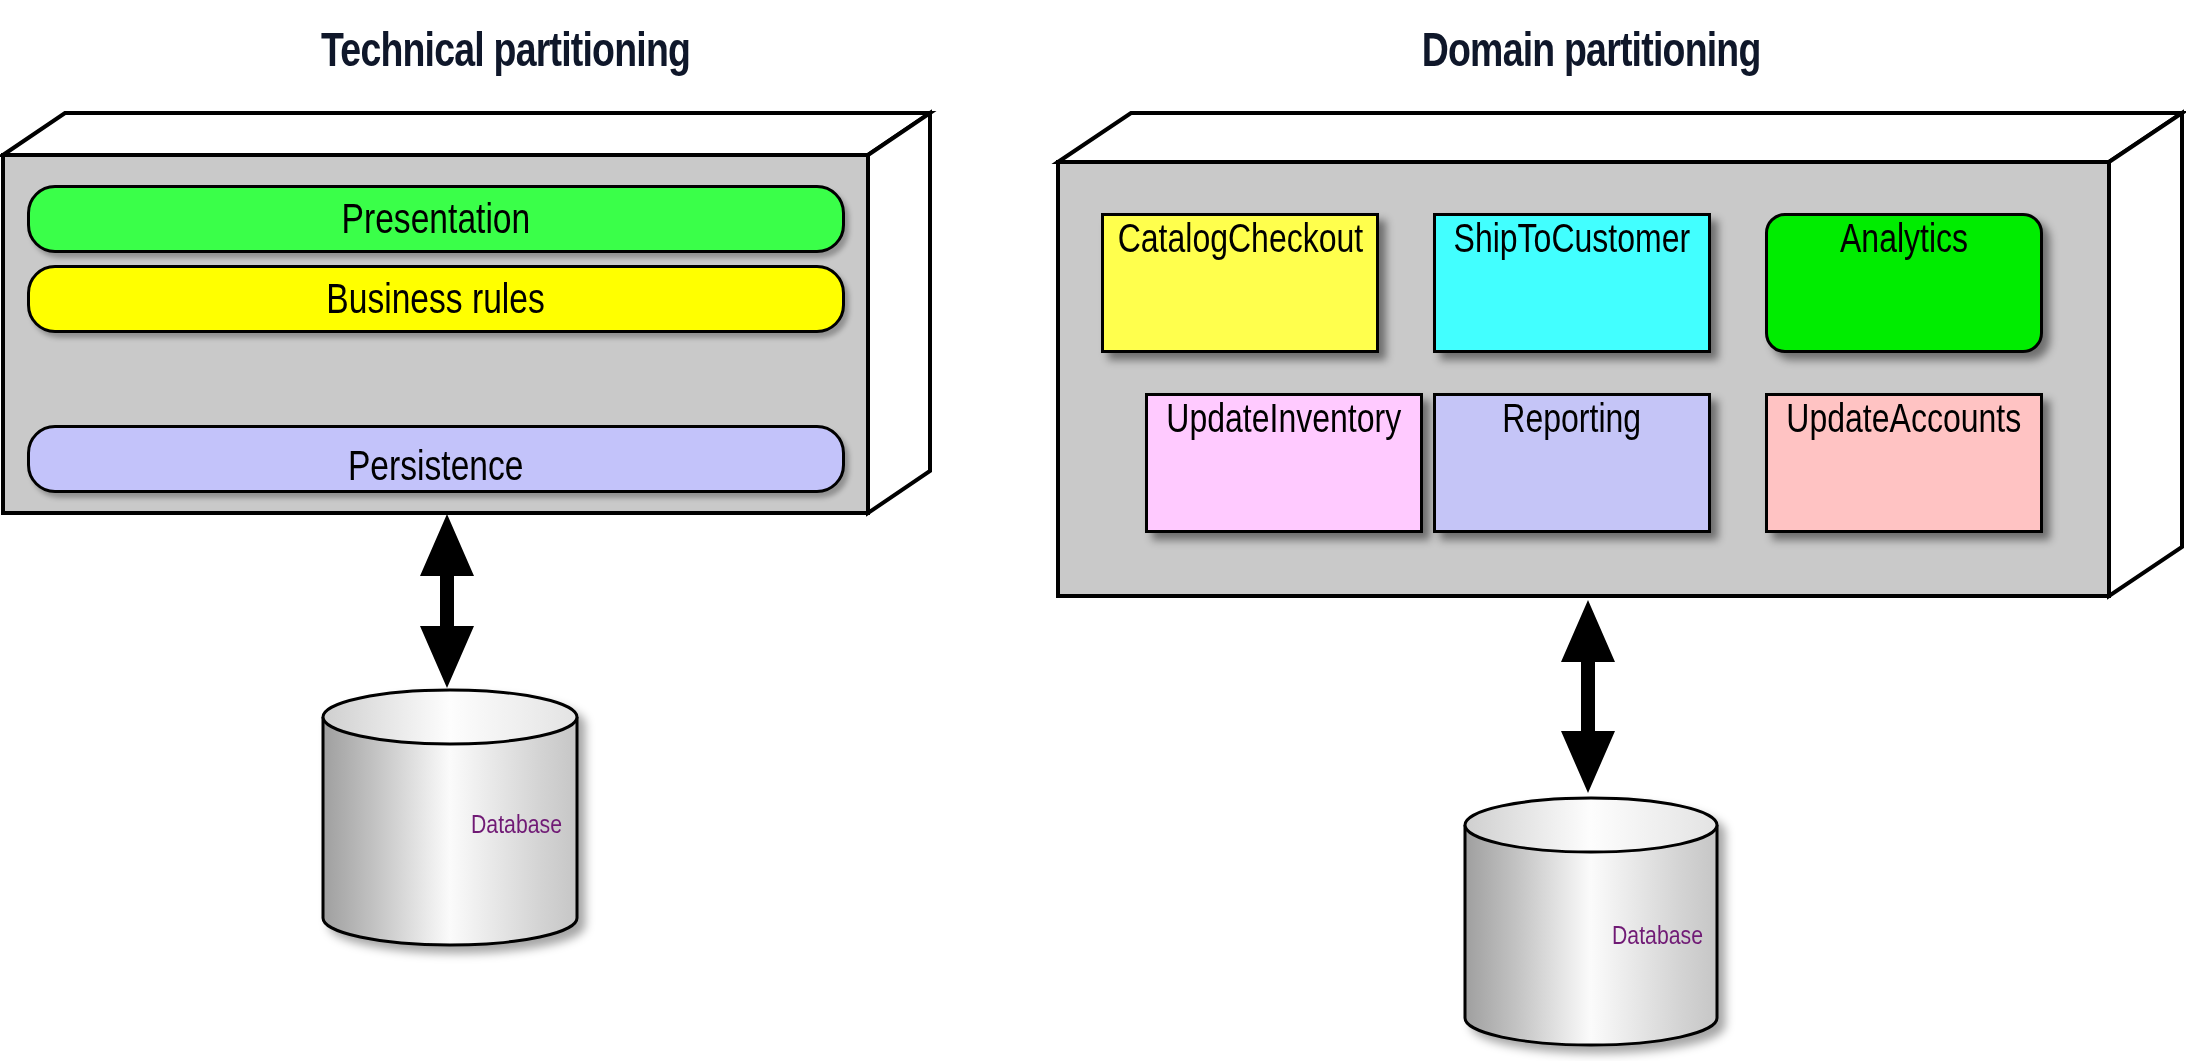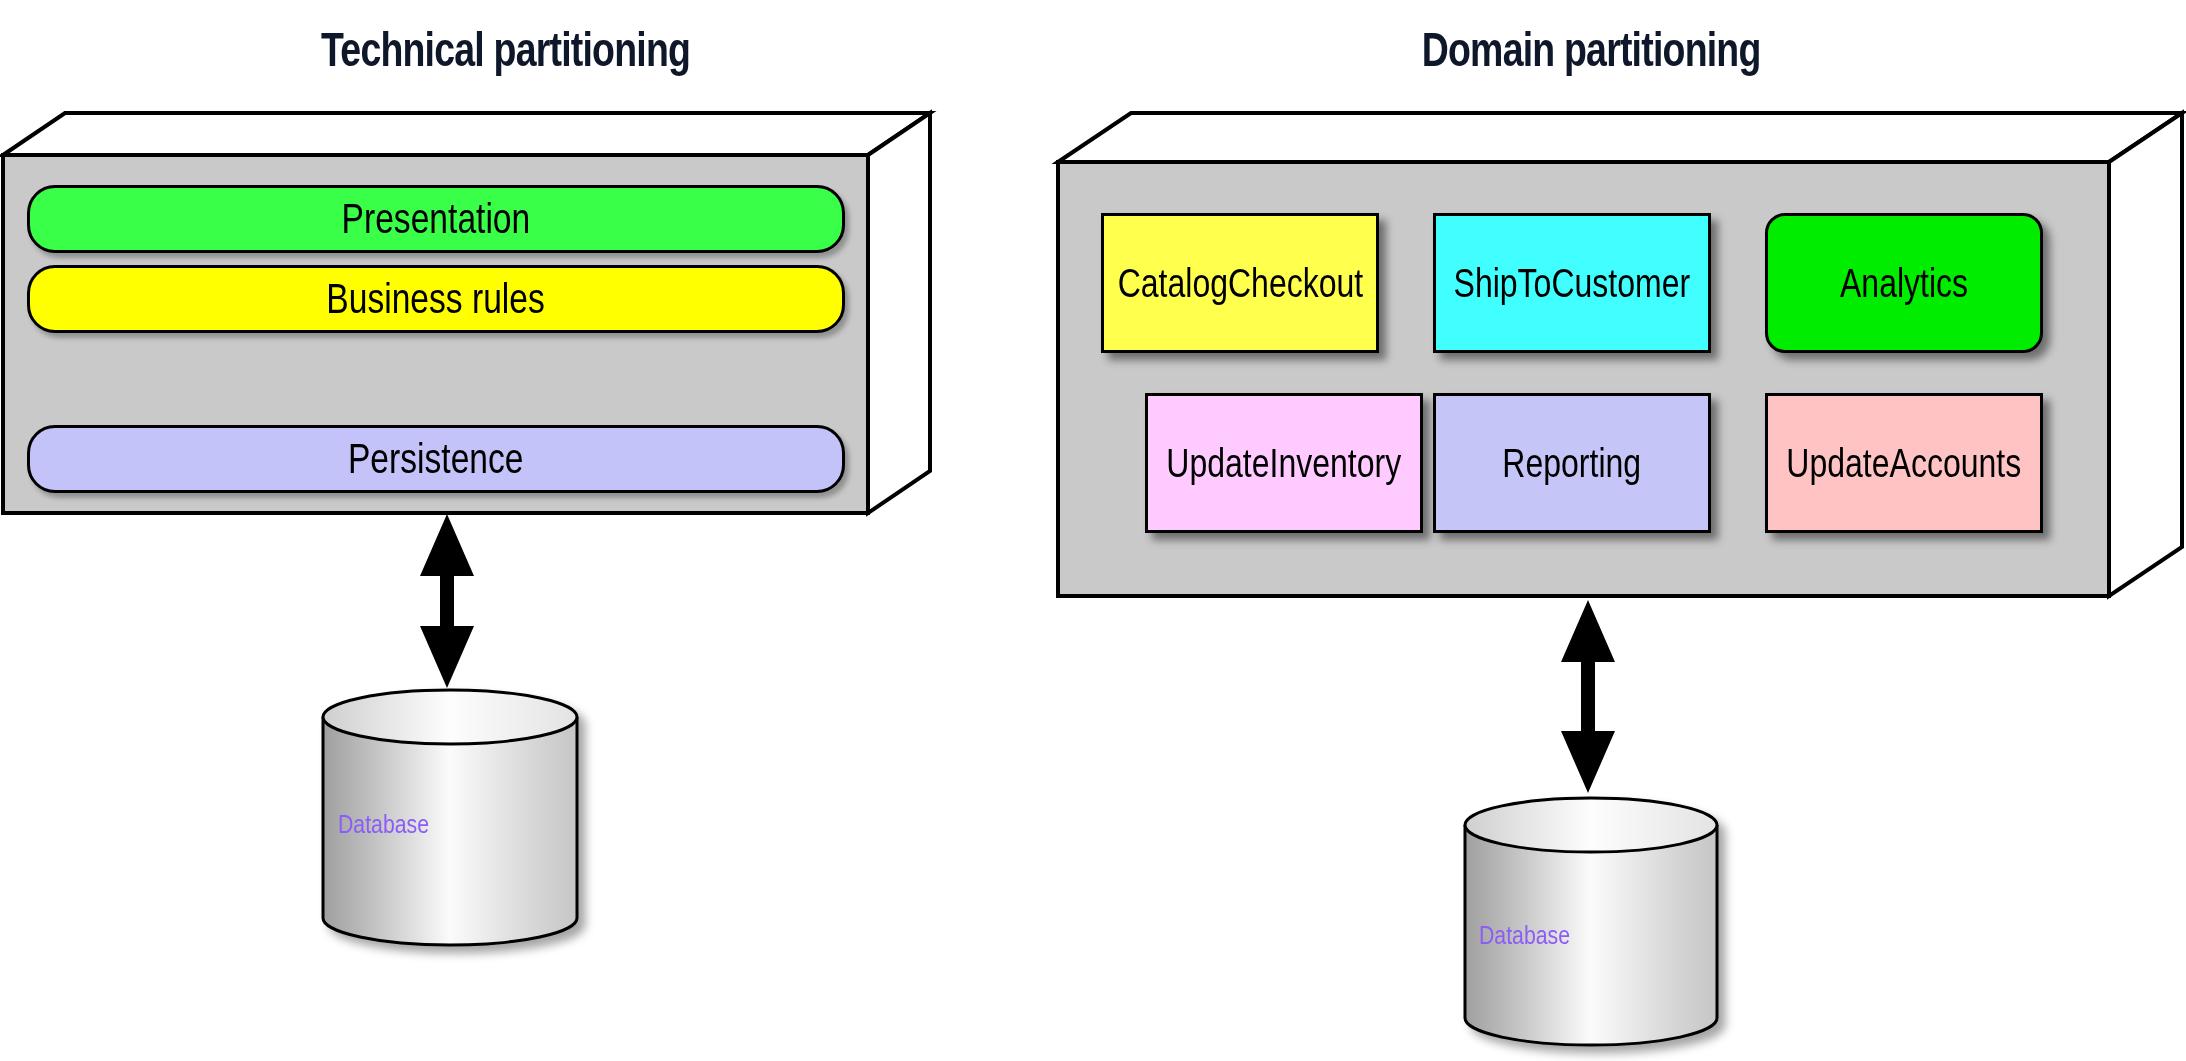--- a/index.html
+++ b/index.html
@@ -20,26 +20,26 @@
     position:absolute;left:27px;width:818px;height:68px;border:3px solid #000;
     border-radius:28px;box-sizing:border-box;display:flex;align-items:center;justify-content:center;
     box-shadow:4px 5px 5px rgba(0,0,0,0.28);
   }
   .bar .lbl, .module .lbl{
     font-size:42px;font-weight:500;color:#000;white-space:nowrap;
     display:inline-block;transform:scaleX(0.8);transform-origin:center;
   }
   .module{
     position:absolute;width:278px;height:140px;border:3px solid #000;box-sizing:border-box;
-    display:flex;align-items:center;justify-content:center;
+    display:flex;justify-content:center;
     box-shadow:7px 7px 8px rgba(0,0,0,0.45);
   }
   .module .lbl{font-size:40px;}
   .dblabel{
-    position:absolute;width:240px;text-align:left;font-size:25px;font-weight:500;color:#8b5cf6;
+    position:absolute;width:240px;text-align:right;font-size:25px;font-weight:500;color:#701a75;
   }
   .dblabel .condensed{transform:scaleX(0.85);}
 </style>
 </head>
 <body>
 
 <div class="canvas">
 
   <svg class="layer" viewBox="0 0 2186 1061">
     <defs>
@@ -93,21 +93,21 @@
   <div class="title" style="left:1121px;top:22px;width:940px;">
     <span class="condensed">Domain partitioning</span>
   </div>
 
   <div class="bar" style="top: 185px; background-color: rgb(58, 255, 73);">
     <span class="lbl">Presentation</span>
   </div>
   <div class="bar" style="top: 265px; background-color: rgb(255, 255, 0);">
     <span class="lbl">Business rules</span>
   </div>
-  <div class="bar" style="top: 425px; background-color: rgb(195, 195, 250);">
+  <div class="bar" style="top: 425px; background-color: rgb(195, 195, 250); align-items: flex-end;">
     <span class="lbl">Persistence</span>
   </div>
 
   <div class="module" style="left: 1101px; top: 213px; background-color: rgb(255, 255, 77);">
     <span class="lbl">CatalogCheckout</span>
   </div>
   <div class="module" style="left: 1433px; top: 213px; background-color: rgb(66, 255, 255);">
     <span class="lbl">ShipToCustomer</span>
   </div>
   <div class="module" style="left: 1765px; top: 213px; background-color: rgb(0, 237, 0); border-radius: 20px;">

